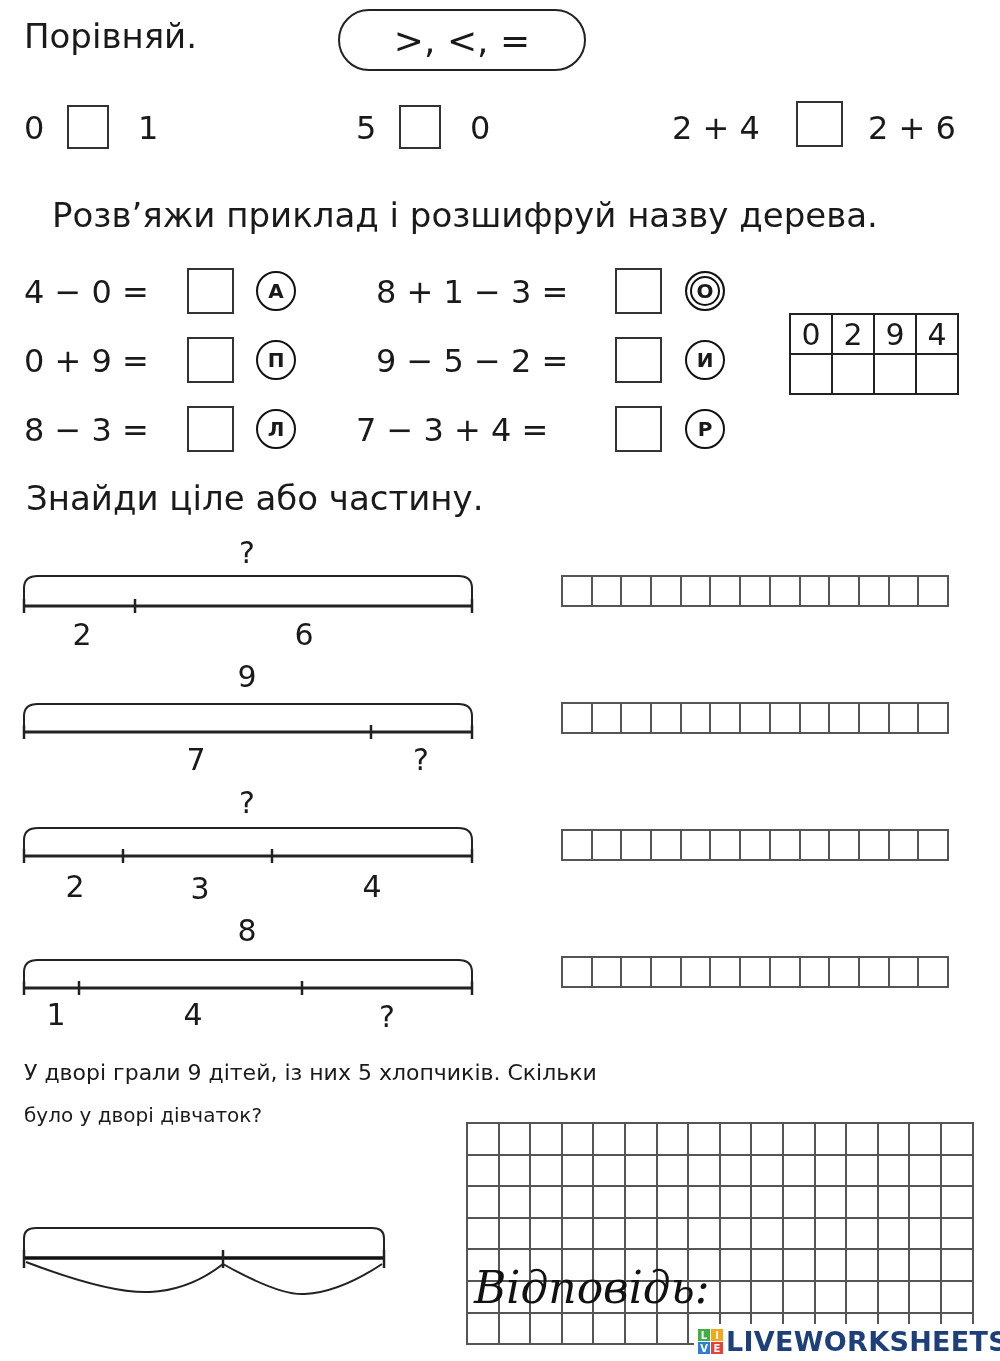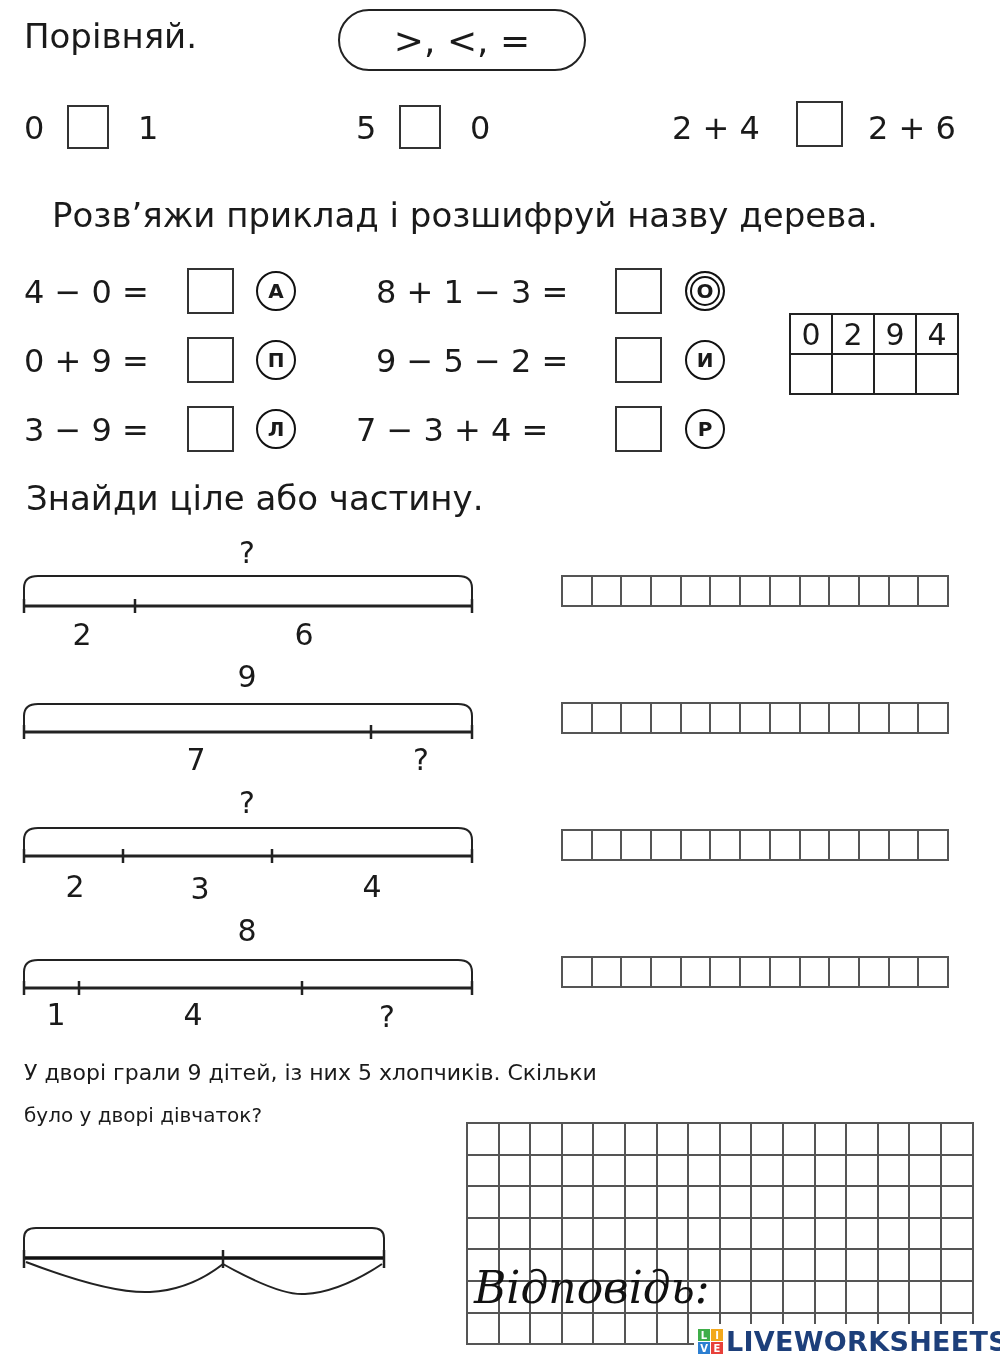--- a/index.html
+++ b/index.html
@@ -54,21 +54,21 @@
 <div class="abs title" style="left:24px; top:197px;margin-left:28px;">Розв’яжи приклад і розшифруй назву дерева.</div>
 
 <div class="abs num" style="left:24px; top:272px;">4 − 0 =</div>
 <div class="box" style="left:187px; top:268px; width:47px; height:46px;"></div>
 <div class="letter-circle" style="left:256px; top:271px;">А</div>
 
 <div class="abs num" style="left:24px; top:341px;">0 + 9 =</div>
 <div class="box" style="left:187px; top:337px; width:47px; height:46px;"></div>
 <div class="letter-circle" style="left:256px; top:340px;">П</div>
 
-<div class="abs num" style="left:24px; top:410px;">3 − 9 =</div>
+<div class="abs num" style="left:24px; top:410px;">8 − 3 =</div>
 <div class="box" style="left:187px; top:406px; width:47px; height:46px;"></div>
 <div class="letter-circle" style="left:256px; top:409px;">Л</div>
 
 <div class="abs num" style="left:376px; top:272px;">8 + 1 − 3 =</div>
 <div class="box" style="left:615px; top:268px; width:47px; height:46px;"></div>
 <div class="letter-circle double" style="left:685px; top:271px;">О</div>
 
 <div class="abs num" style="left:376px; top:341px;">9 − 5 − 2 =</div>
 <div class="box" style="left:615px; top:337px; width:47px; height:46px;"></div>
 <div class="letter-circle" style="left:685px; top:340px;">И</div>

